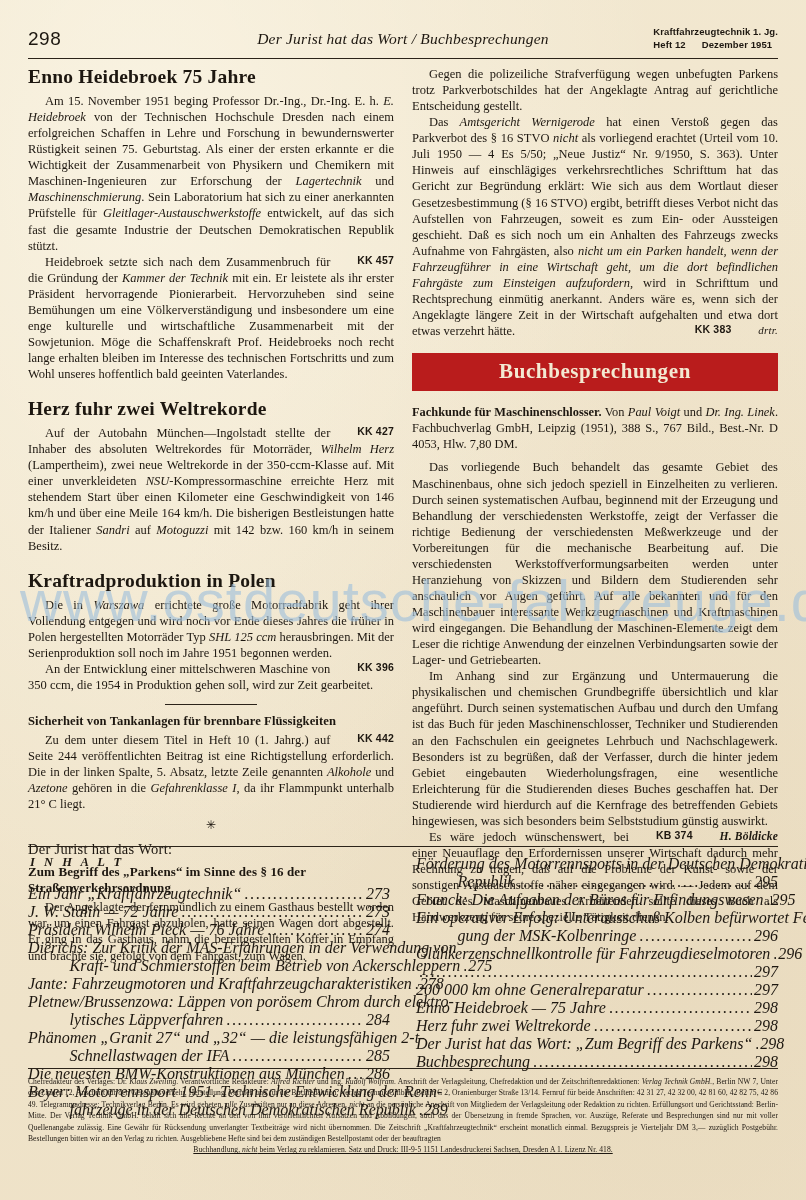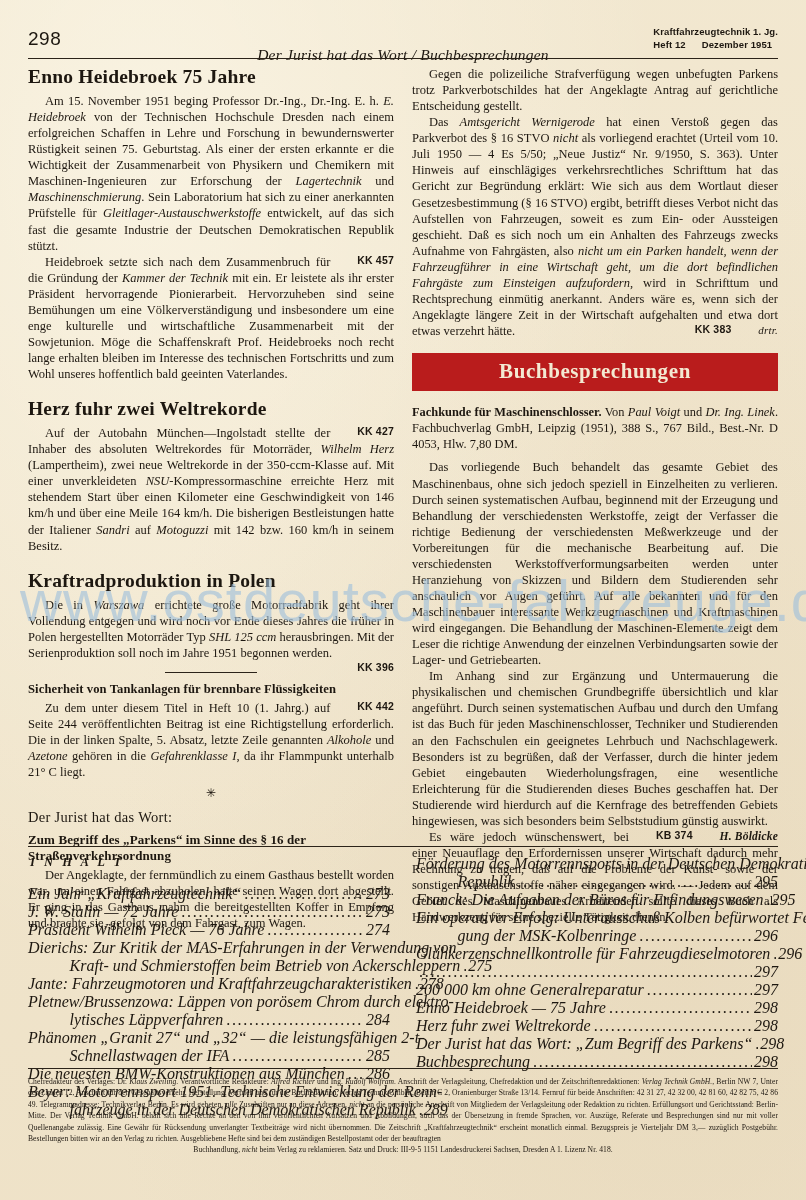--- a/index.html
+++ b/index.html
@@ -42,21 +42,21 @@
     position:absolute;left:28px;right:28px;top:26px;height:34px;
   }
   .folio{
     position:absolute;left:0;top:2px;
     font-size:19px;font-family:"Liberation Sans", sans-serif;
     letter-spacing:.5px;
   }
   .runtitle{
     position:absolute;left:0;right:0;top:4px;
     text-align:center;
-    font-style:italic;font-size:15.5px;letter-spacing:.2px;margin-top:16px;
+    font-style:italic;font-size:15.5px;letter-spacing:.2px;
   }
   .issue{
     position:absolute;right:0;top:0;
     text-align:left;
     font-family:"Liberation Sans", sans-serif;
     font-size:9.5px;line-height:1.35;font-weight:700;letter-spacing:.1px;
   }
   .issue .l2{display:flex;gap:16px;}
   .rule-head{
     position:absolute;left:28px;right:28px;top:58px;
@@ -156,21 +156,21 @@
   
   .imprint{
     position:absolute;left:28px;top:1076px;width:750px;
     font-family:"Liberation Serif", serif;
     font-size:7.6px;
     line-height:1.5;
     text-align:justify;
     letter-spacing:.05px;
   }
   .imprint i{font-style:italic;}
-  .imprint .last{text-align:center;}
+  .imprint .last{text-align:center;text-decoration:underline;}
 </style>
 </head>
 <body>
 
 <div class="page">
   <div class="paper-tint"></div>
 
   <div class="runhead">
     <div class="folio">298</div>
     <div class="runtitle">Der Jurist hat das Wort / Buchbesprechungen</div>
@@ -192,21 +192,21 @@
       <p class="body"><span>Am 15. November 1951 beging Professor Dr.-Ing., Dr.-Ing. E. h. </span><i>E. Heidebroek</i><span> von der Technischen Hochschule Dresden nach einem erfolgreichen Schaffen in Lehre und Forschung in bewundernswerter Rüstigkeit seinen 75. Geburtstag. Als einer der ersten erkannte er die Wichtigkeit der Zusammenarbeit von Physikern und Chemikern mit Maschinen-Ingenieuren zur Erforschung der </span><i>Lagertechnik</i><span> und </span><i>Maschinenschmierung</i><span>. Sein Laboratorium hat sich zu einer anerkannten Prüfstelle für </span><i>Gleitlager-Austauschwerkstoffe</i><span> entwickelt, auf das sich fast die gesamte Industrie der Deutschen Demokratischen Republik stützt.</span></p>
       <p class="body"><span class="sig">KK 457</span><span>Heidebroek setzte sich nach dem Zusammenbruch für die Gründung der </span><i>Kammer der Technik</i><span> mit ein. Er leistete als ihr erster Präsident hervorragende Pionierarbeit. Hervorzuheben sind seine Bemühungen um eine Völkerverständigung und insbesondere um eine enge kulturelle und wirtschaftliche Zusammenarbeit mit der Sowjetunion. Möge die Schaffenskraft Prof. Heidebroeks noch recht lange erhalten bleiben im Interesse des technischen Fortschritts und zum Wohl unseres hoffentlich bald geeinten Vaterlandes.</span></p>
 
       <div class="gap16"></div>
       <h2 class="sechead">Herz fuhr zwei Weltrekorde</h2>
       <p class="body"><span class="sig">KK 427</span><span>Auf der Autobahn München—Ingolstadt stellte der Inhaber des absoluten Weltrekordes für Motorräder, </span><i>Wilhelm Herz</i><span> (Lampertheim), zwei neue Weltrekorde in der 350-ccm-Klasse auf. Mit einer unverkleideten </span><i>NSU</i><span>-Kompressormaschine erreichte Herz mit stehendem Start über einen Kilometer eine Geschwindigkeit von 146 km/h und über eine Meile 164 km/h. Die bisherigen Bestleistungen hatte der Italiener </span><i>Sandri</i><span> auf </span><i>Motoguzzi</i><span> mit 142 bzw. 160 km/h in seinem Besitz.</span></p>
 
       <div class="gap16"></div>
       <h2 class="sechead">Kraftradproduktion in Polen</h2>
       <p class="body"><span>Die in </span><i>Warszawa</i><span> errichtete große Motorradfabrik geht ihrer Vollendung entgegen und wird noch vor Ende dieses Jahres die früher in Polen hergestellten Motorräder Typ </span><i>SHL 125 ccm</i><span> herausbringen. Mit der Serienproduktion soll noch im Jahre 1951 begonnen werden.</span></p>
-      <p class="body"><span class="sig">KK 396</span></p>
+      <p class="body"><span class="sig">KK 396</span><span>An der Entwicklung einer mittelschweren Maschine von 350 ccm, die 1954 in Produktion gehen soll, wird zur Zeit gearbeitet.</span></p>
 
       <div class="shortrule"></div>
 
       <h3 class="subhead">Sicherheit von Tankanlagen für brennbare Flüssigkeiten</h3>
       <p class="body"><span class="sig">KK 442</span><span>Zu dem unter diesem Titel in Heft 10 (1. Jahrg.) auf Seite 244 veröffentlichten Beitrag ist eine Richtigstellung erforderlich. Die in der linken Spalte, 5. Absatz, letzte Zeile genannten </span><i>Alkohole</i><span> und </span><i>Azetone</i><span> gehören in die </span><i>Gefahrenklasse I</i><span>, da ihr Flammpunkt unterhalb 21° C liegt.</span></p>
 
       <div class="asterisk">✳</div>
 
       <div class="runwort">Der Jurist hat das Wort:</div>
       <h3 class="subhead2">Zum Begriff des „Parkens“ im Sinne des § 16 der Straßenverkehrsordnung</h3>

